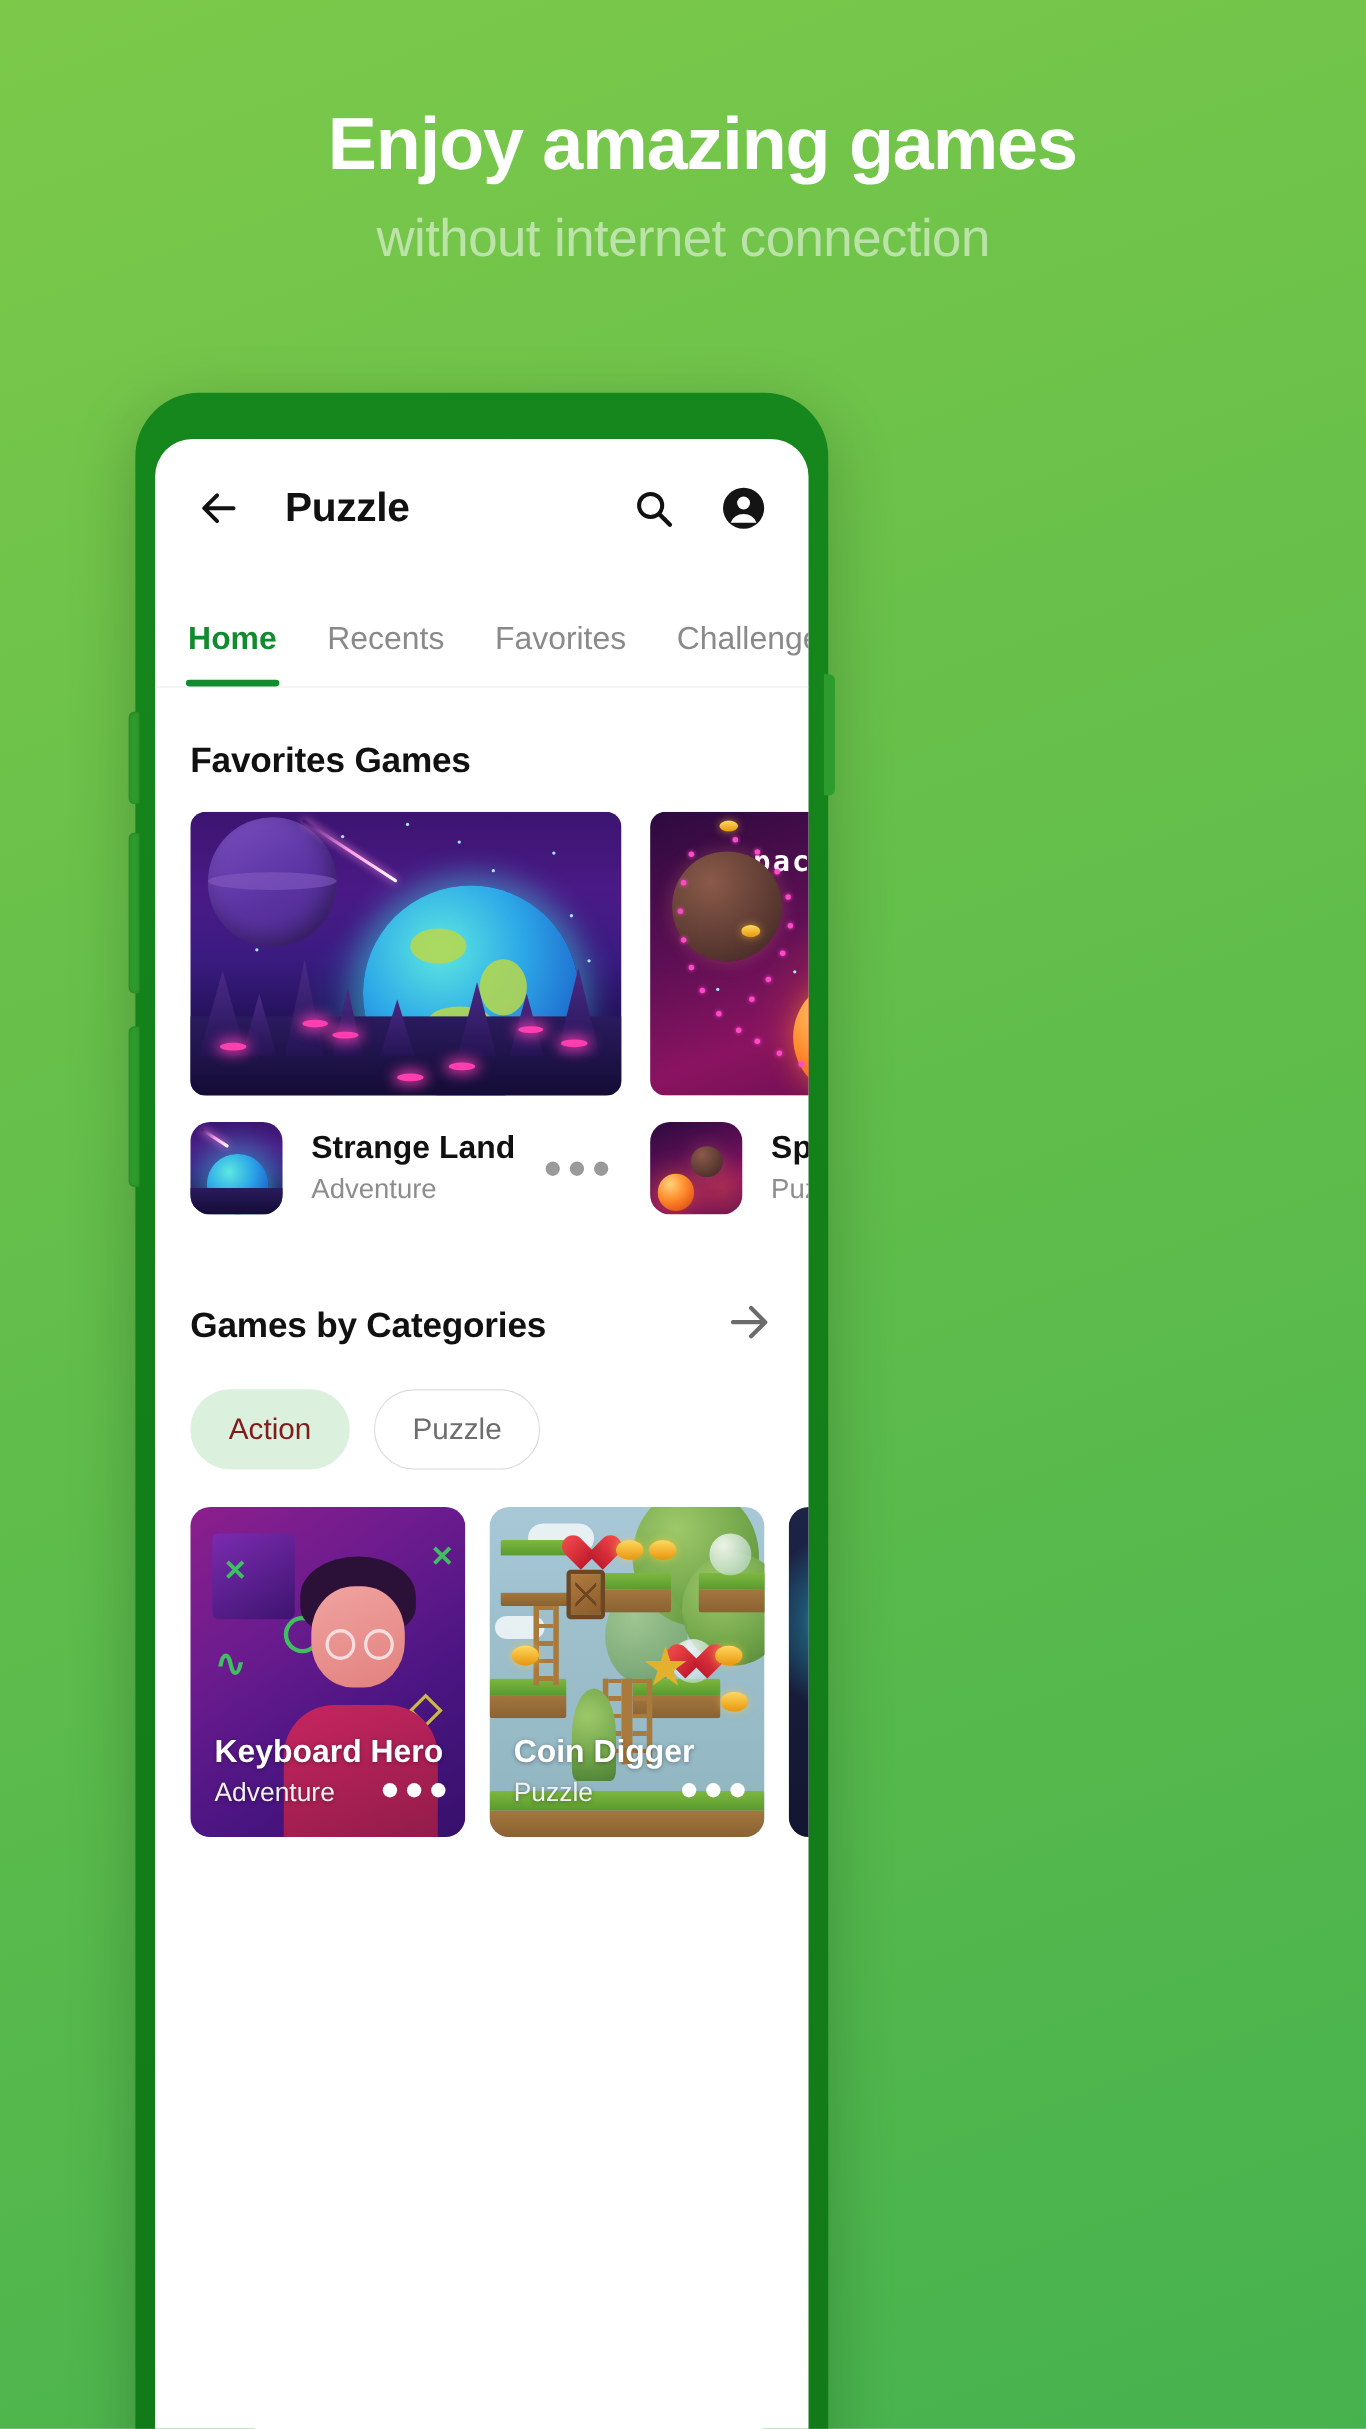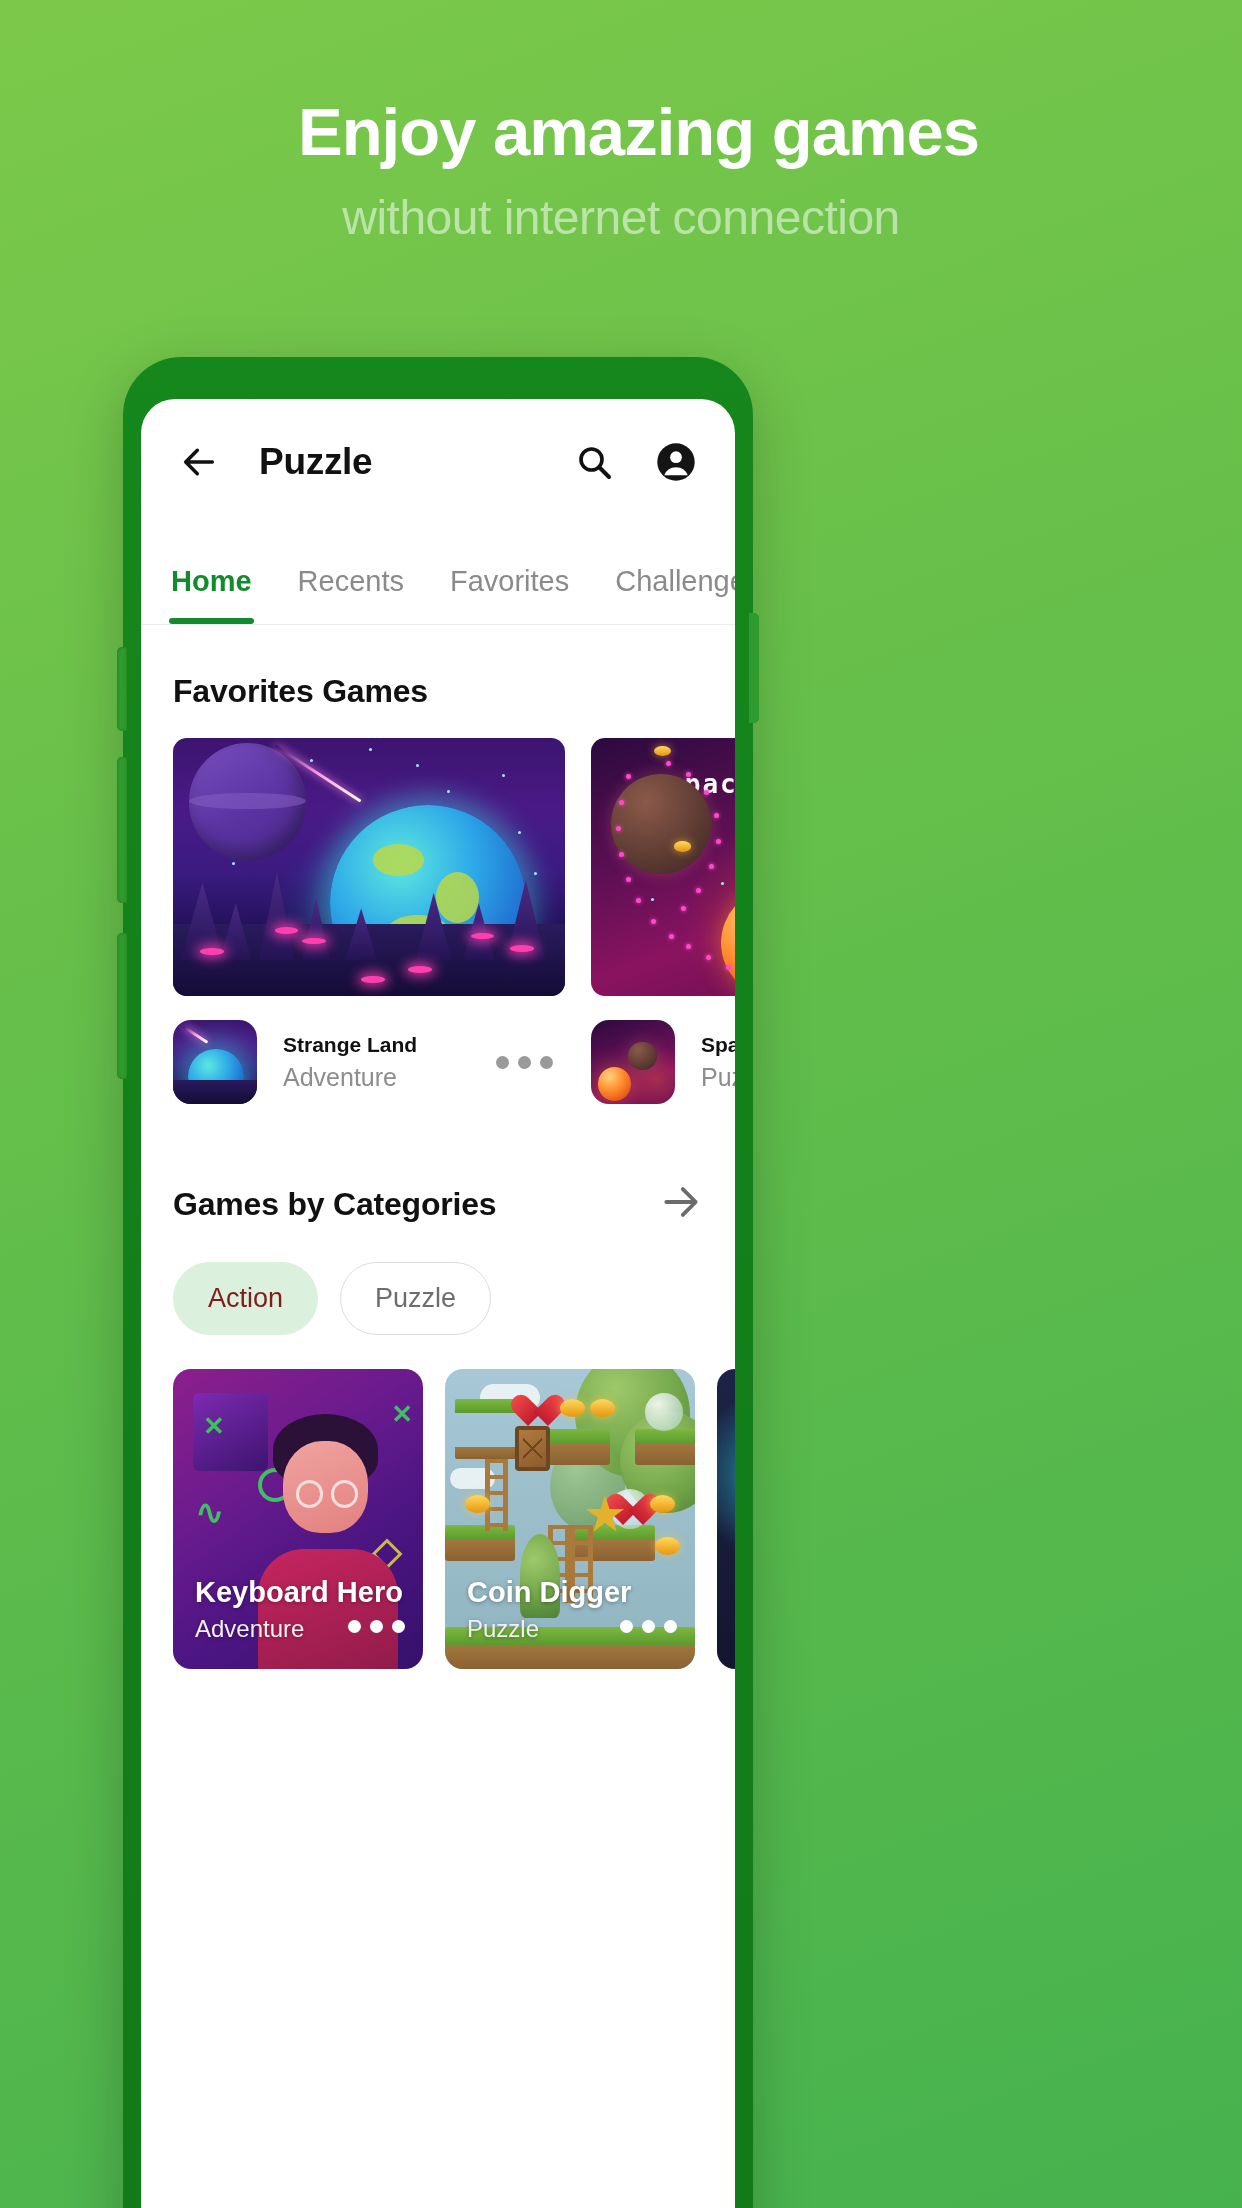--- a/index.html
+++ b/index.html
@@ -66,21 +66,21 @@
   .sec-spacer { flex:1; }
 
   .featured-row { display:flex; padding:28px 0 0 32px; gap:26px; }
   .feat-card { flex:0 0 auto; }
   .feat-img { width:392px; height:258px; border-radius:14px; overflow:hidden; position:relative; }
   .feat-img.narrow { width:250px; }
 
   .feat-meta { display:flex; align-items:center; margin-top:24px; }
   .feat-thumb { width:84px; height:84px; border-radius:18px; overflow:hidden; flex:0 0 auto; position:relative; }
   .feat-txt { margin-left:26px; min-width:0; }
-  .feat-name { font-size:21px; font-weight:bold; color:#111; white-space:nowrap; }
+  .feat-name { font-size:29px; font-weight:bold; color:#111; white-space:nowrap; }
   .feat-genre { font-size:25px; color:#8d8d8d; margin-top:6px; white-space:nowrap; }
   .dots { display:flex; gap:9px; margin-left:auto; padding-right:12px; }
   .dots i { width:13px; height:13px; border-radius:50%; background:#9a9a9a; display:block; }
   .dots.light i { background:#ffffff; }
 
   
   .chips { display:flex; gap:22px; padding:34px 0 0 32px; }
   .chip {
     border:1px solid #dcdcdc; border-radius:40px; padding:20px 34px;
     font-size:27px; color:#6d6d6d; background:#fff; white-space:nowrap; flex:0 0 auto;

